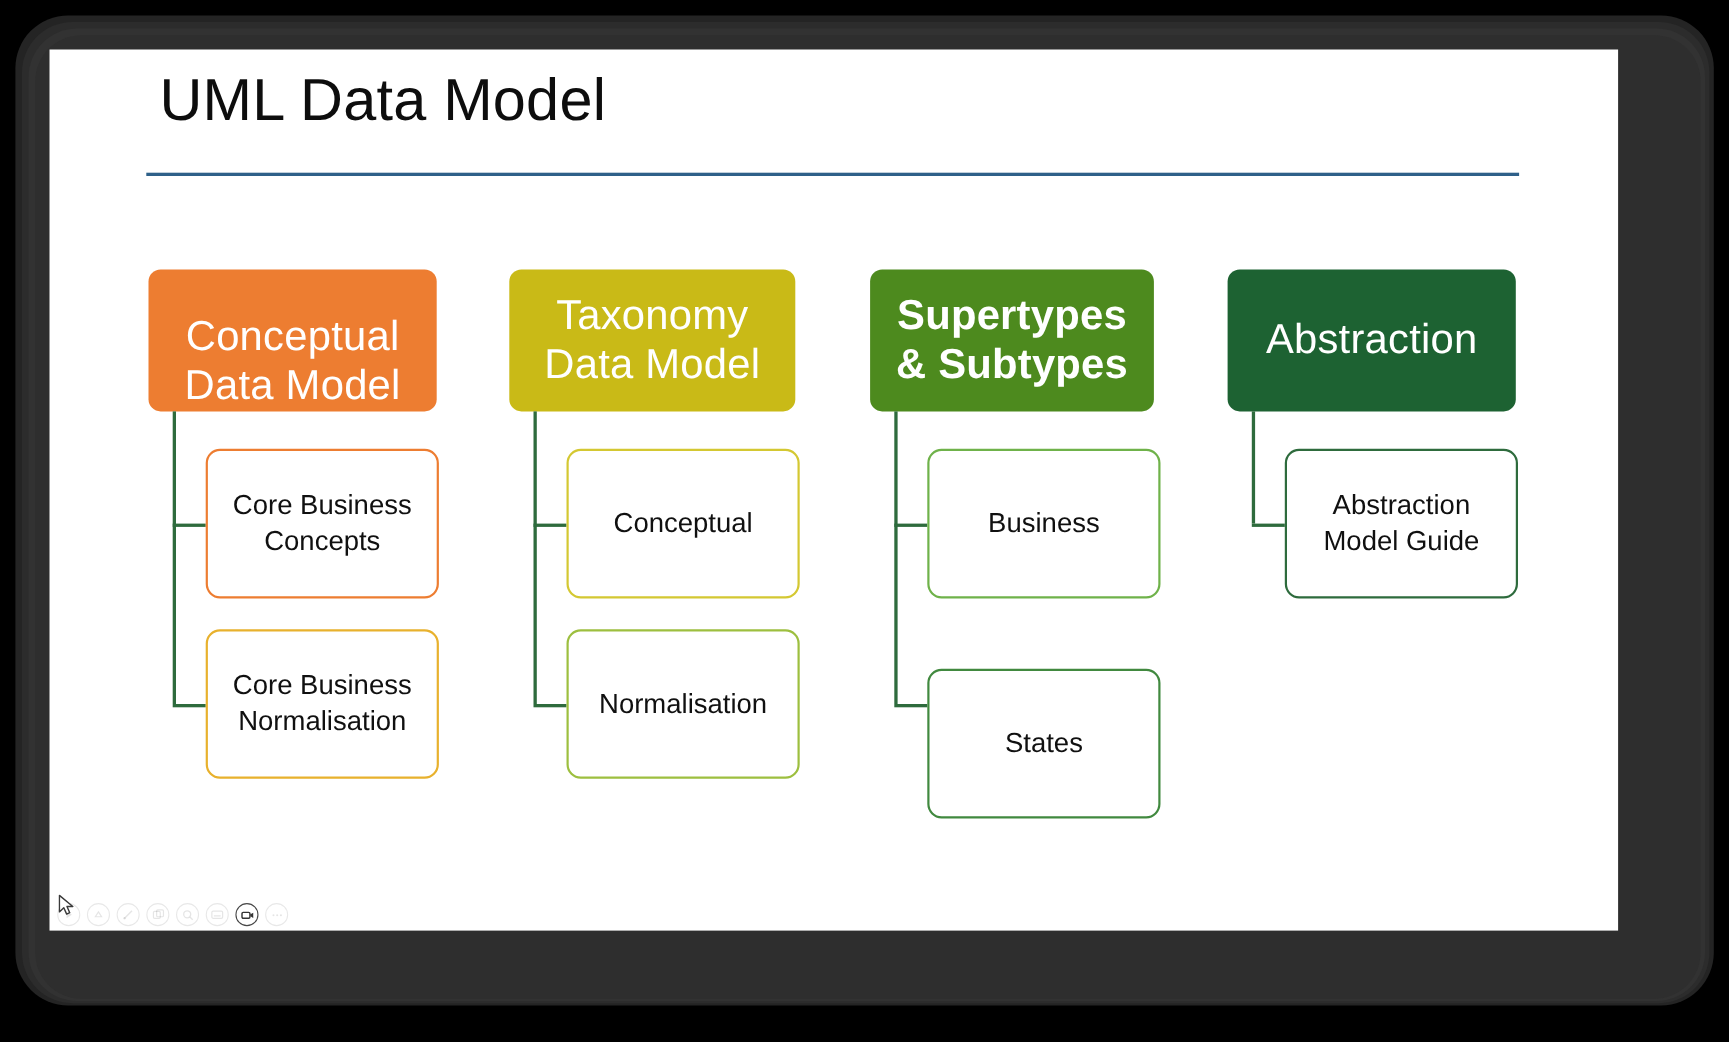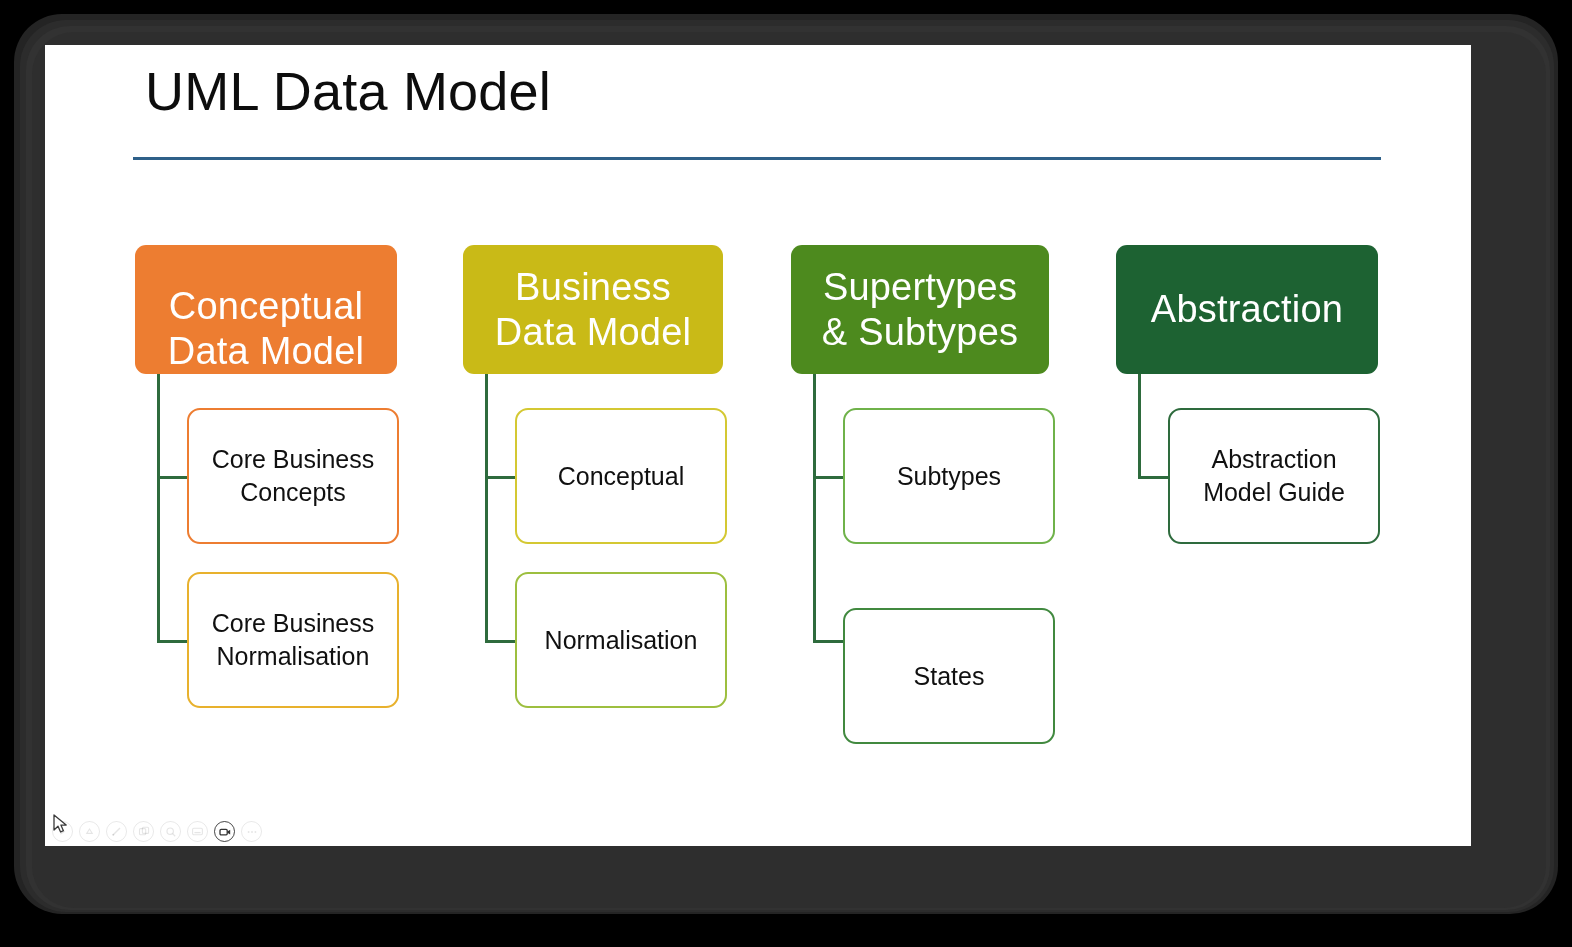--- a/index.html
+++ b/index.html
@@ -187,50 +187,50 @@
           <div class="child-card slot1" style="top: 327px; border-color: rgb(232, 177, 45); background: rgb(255, 255, 255); color: rgb(16, 16, 16);">
             <div>
               <div>Core Business</div>
               <div>Normalisation</div>
             </div>
           </div>
         </div>
         <div class="column c1" style="left: 418px;">
           <div class="header-card w1" style="width: 260px; background: rgb(201, 186, 23); color: rgb(255, 255, 255);">
             <div>
-              <div>Business</div>
+              <div>Taxonomy</div>
               <div>Data Model</div>
             </div>
           </div>
           <div class="conn-v" style="left: 22px; top: 129px; height: 266px; background: rgb(46, 107, 61);"></div>
           <div class="conn-h" style="left: 22px; top: 231px; width: 30px; background: rgb(46, 107, 61);"></div>
           <div class="child-card slot0" style="top: 163px; border-color: rgb(212, 200, 50); background: rgb(255, 255, 255); color: rgb(16, 16, 16);">
             <div>
               <div>Conceptual</div>
             </div>
           </div>
           <div class="conn-h" style="left: 22px; top: 395px; width: 30px; background: rgb(46, 107, 61);"></div>
           <div class="child-card slot1" style="top: 327px; border-color: rgb(157, 191, 63); background: rgb(255, 255, 255); color: rgb(16, 16, 16);">
             <div>
               <div>Normalisation</div>
             </div>
           </div>
         </div>
         <div class="column c2" style="left: 746px;">
-          <div class="header-card w2" style="width: 258px; background: rgb(77, 138, 30); color: rgb(255, 255, 255);">
+          <div class="header-card w2" style="width: 258px; background: rgb(77, 138, 30); color: rgb(255, 255, 255); font-weight: bold;">
             <div>
               <div>Supertypes</div>
               <div>&amp; Subtypes</div>
             </div>
           </div>
           <div class="conn-v" style="left: 22px; top: 129px; height: 266px; background: rgb(46, 107, 61);"></div>
           <div class="conn-h" style="left: 22px; top: 231px; width: 30px; background: rgb(46, 107, 61);"></div>
           <div class="child-card slot0" style="top: 163px; border-color: rgb(111, 178, 74); background: rgb(255, 255, 255); color: rgb(16, 16, 16);">
             <div>
-              <div>Subtypes</div>
+              <div>Business</div>
             </div>
           </div>
           <div class="conn-h" style="left: 22px; top: 395px; width: 30px; background: rgb(46, 107, 61);"></div>
           <div class="child-card slot1" style="top: 327px; border-color: rgb(65, 137, 63); background: rgb(255, 255, 255); color: rgb(16, 16, 16); margin-top: 36px;">
             <div>
               <div>States</div>
             </div>
           </div>
         </div>
         <div class="column c3" style="left: 1071px;">

